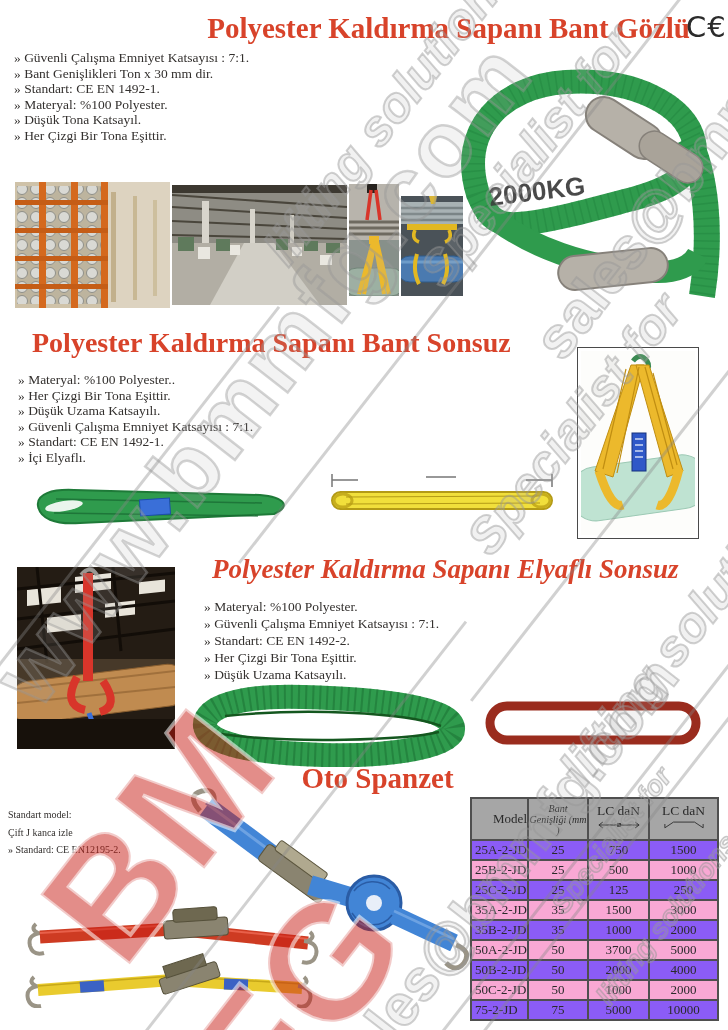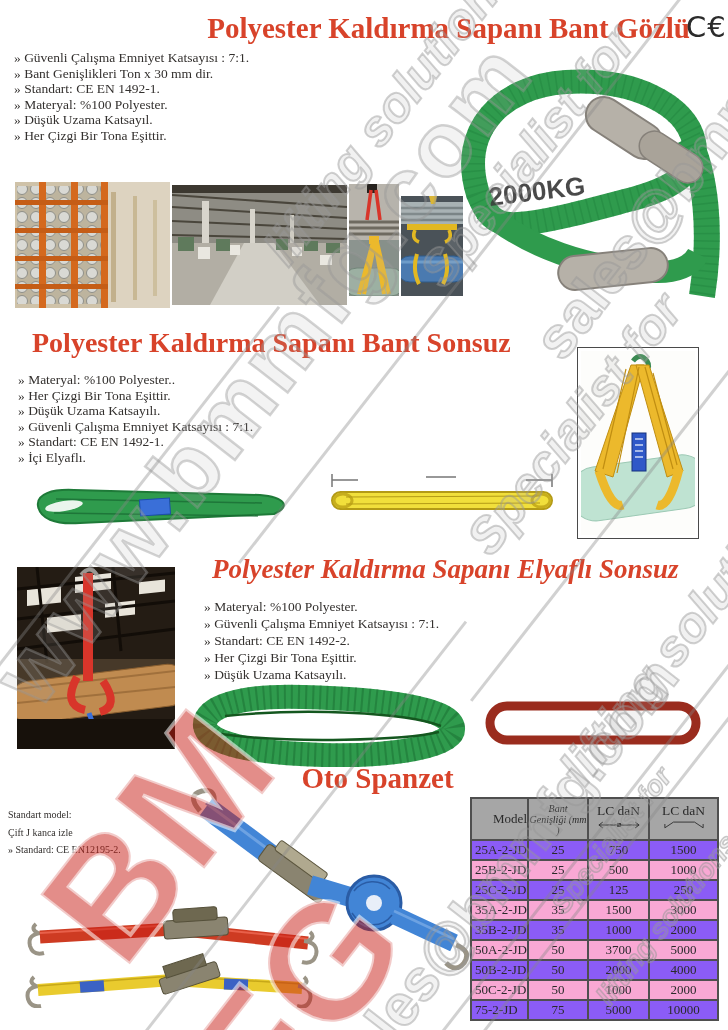--- a/index.html
+++ b/index.html
@@ -50,21 +50,21 @@
 
   <div class="sec-title" style="left:90px;top:12px;width:600px;text-align:right;font-size:29px;">Polyester Kaldırma Sapanı Bant Gözlü</div>
 
   <div class="ce">C€</div>
 
   <div class="bullets" style="left:14px;top:50px;line-height:15.5px;">
     <div>» Güvenli Çalışma Emniyet Katsayısı : 7:1.</div>
     <div>» Bant Genişlikleri Ton x 30 mm dir.</div>
     <div>» Standart: CE EN 1492-1.</div>
     <div>» Materyal: %100 Polyester.</div>
-    <div>» Düşük Uzama Katsayıl.</div>
+    <div>» Düşük Tona Katsayıl.</div>
     <div>» Her Çizgi Bir Tona Eşittir.</div>
   </div>
 
   <div class="photo z1" style="left:440px;top:46px;width:288px;height:254px;">
     <svg width="288" height="254" viewBox="0 0 288 254">
       <path d="M38,148 C18,84 62,40 126,36 C192,32 246,58 254,96 C260,126 232,142 196,152 C150,164 108,176 78,178 C52,180 46,166 38,148 Z" fill="none" stroke="#2f9b4d" stroke-width="24"></path>
       <path d="M38,148 C18,84 62,40 126,36 C192,32 246,58 254,96 C260,126 232,142 196,152 C150,164 108,176 78,178 C52,180 46,166 38,148 Z" fill="none" stroke="#1e7a38" stroke-width="24" stroke-dasharray="1.5 6" opacity="0.35"></path>
       <path d="M248,92 C266,128 272,186 262,250" fill="none" stroke="#2f9b4d" stroke-width="26"></path>
       <path d="M248,92 C266,128 272,186 262,250" fill="none" stroke="#1e7a38" stroke-width="26" stroke-dasharray="1.5 6" opacity="0.35"></path>
       <path d="M44,164 C86,202 150,222 214,226 C236,227 252,220 258,208" fill="none" stroke="#2f9b4d" stroke-width="22"></path>

